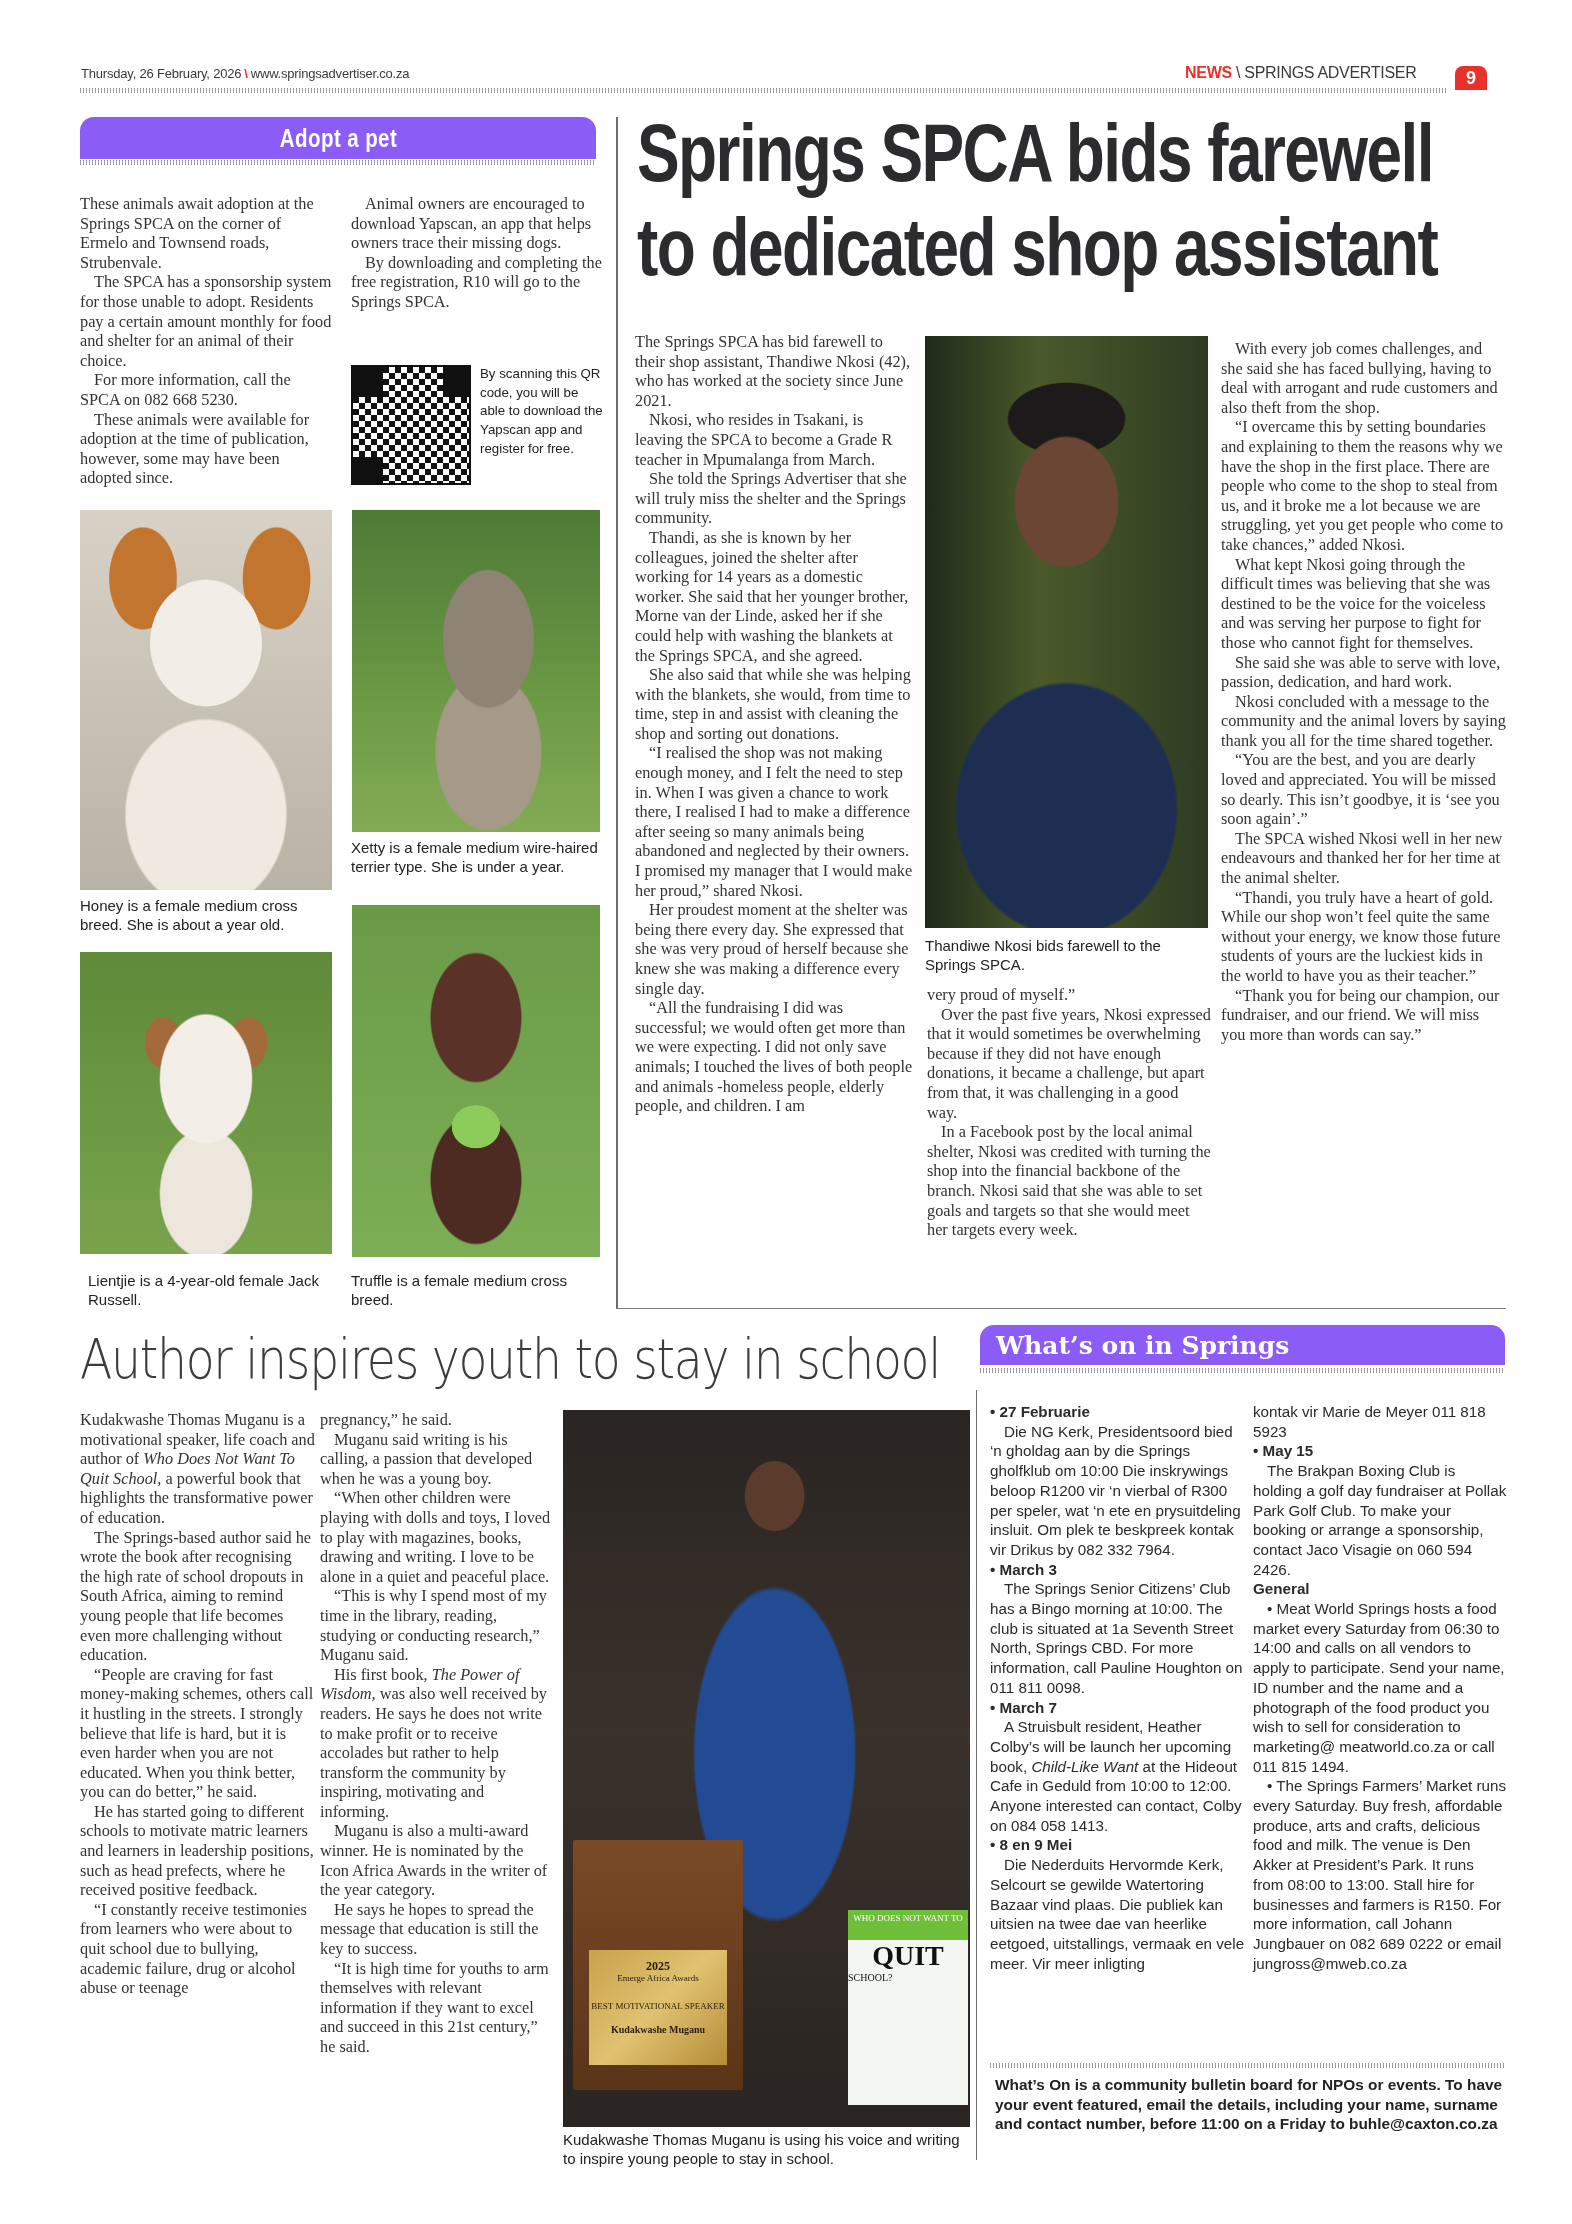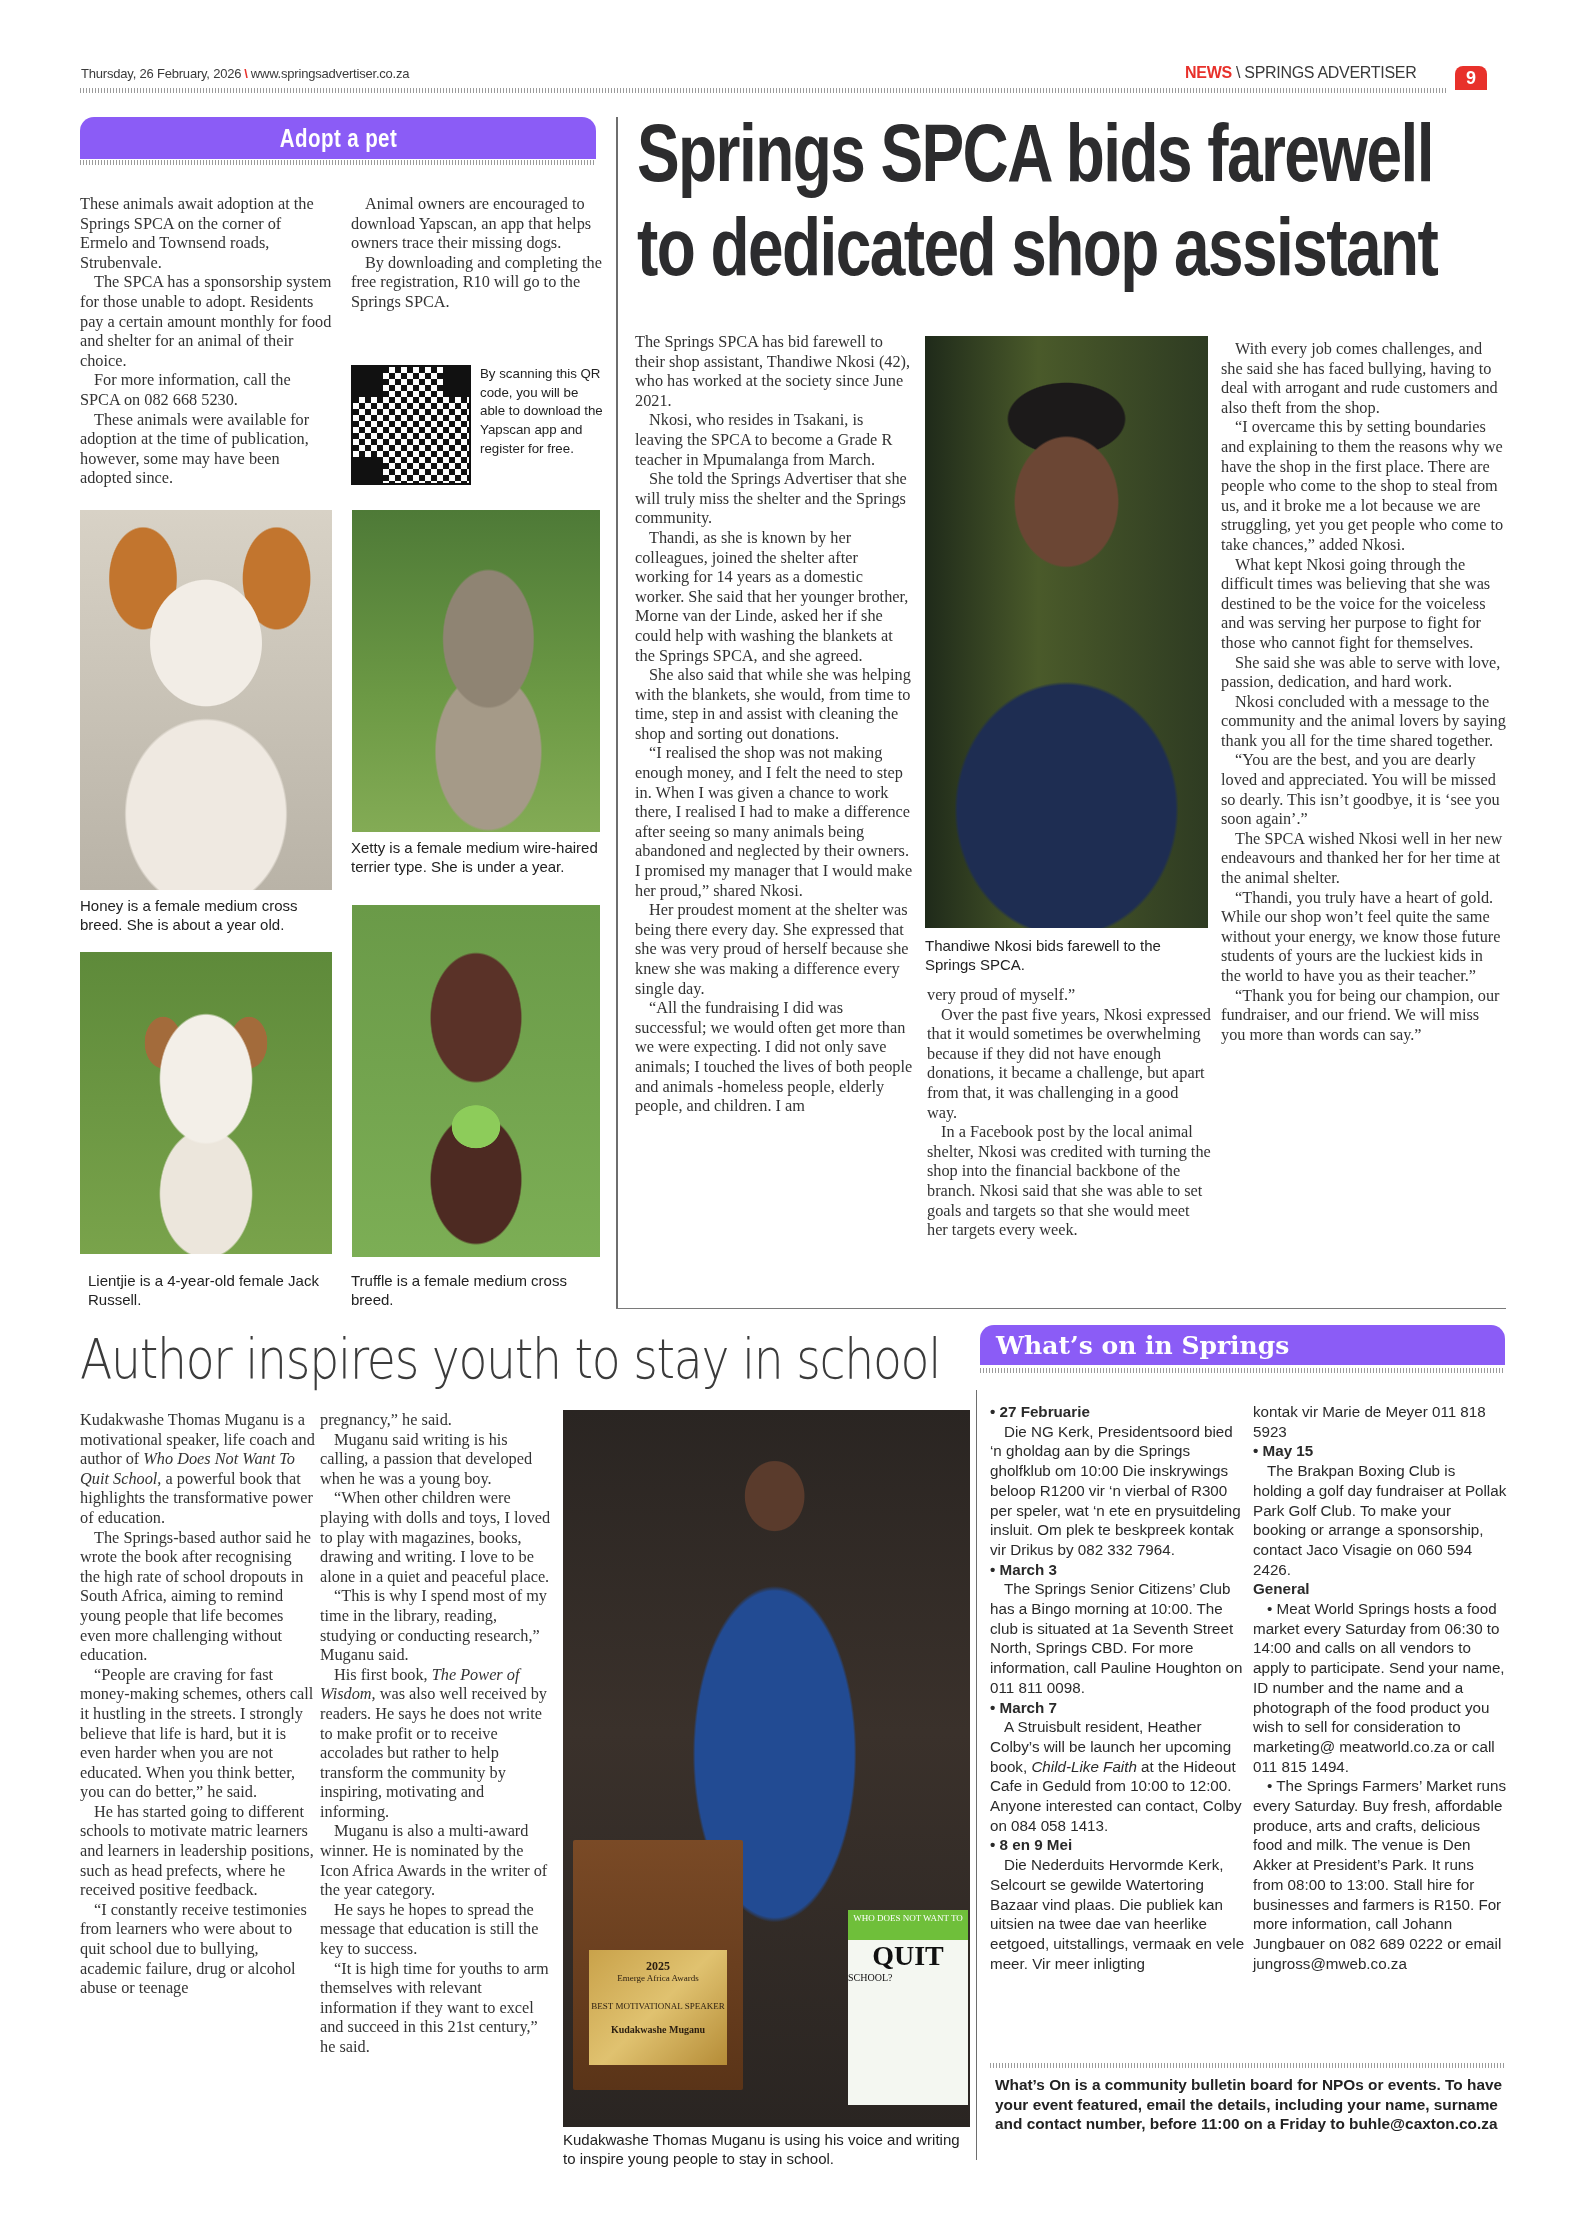--- a/index.html
+++ b/index.html
@@ -214,21 +214,21 @@
   <div>
     <div class="date">• 27 Februarie</div>
     <p>Die NG Kerk, Presidentsoord bied ‘n gholdag aan by die Springs gholfklub om 10:00 Die inskrywings beloop R1200 vir ‘n vierbal of R300 per speler, wat ‘n ete en prysuitdeling insluit. Om plek te beskpreek kontak vir Drikus by 082 332 7964.</p>
   </div>
   <div>
     <div class="date">• March 3</div>
     <p>The Springs Senior Citizens’ Club has a Bingo morning at 10:00. The club is situated at 1a Seventh Street North, Springs CBD. For more information, call Pauline Houghton on 011 811 0098.</p>
   </div>
   <div>
     <div class="date">• March 7</div>
-    <p><span>A Struisbult resident, Heather Colby’s will be launch her upcoming book, </span><i>Child-Like Faith</i><span> at the Hideout Cafe in Geduld from 10:00 to 12:00. Anyone interested can contact, Colby on 084 058 1413.</span></p>
+    <p><span>A Struisbult resident, Heather Colby’s will be launch her upcoming book, </span><i>Child-Like Want</i><span> at the Hideout Cafe in Geduld from 10:00 to 12:00. Anyone interested can contact, Colby on 084 058 1413.</span></p>
   </div>
   <div>
     <div class="date">• 8 en 9 Mei</div>
     <p>Die Nederduits Hervormde Kerk, Selcourt se gewilde Watertoring Bazaar vind plaas. Die publiek kan uitsien na twee dae van heerlike eetgoed, uitstallings, vermaak en vele meer. Vir meer inligting</p>
   </div>
 </div>
 
 <div class="abs woncol" style="left:1253px; top:1402px; width:255px;">
   <p class="noind">kontak vir Marie de Meyer 011 818 5923</p>
   <div>

